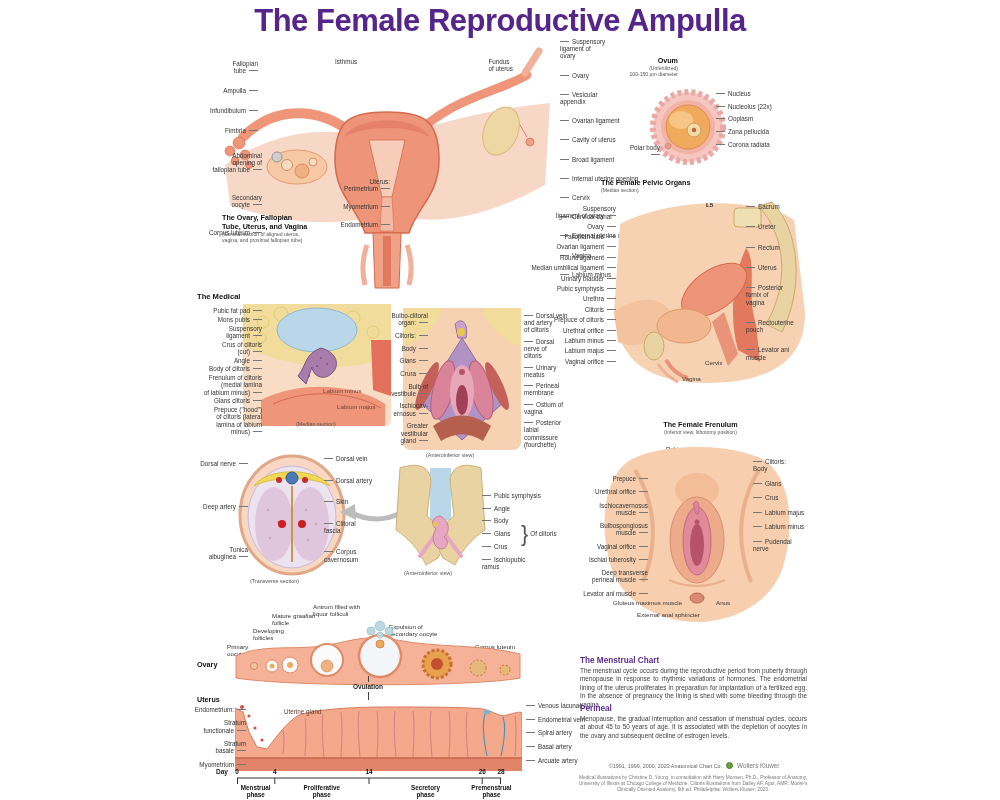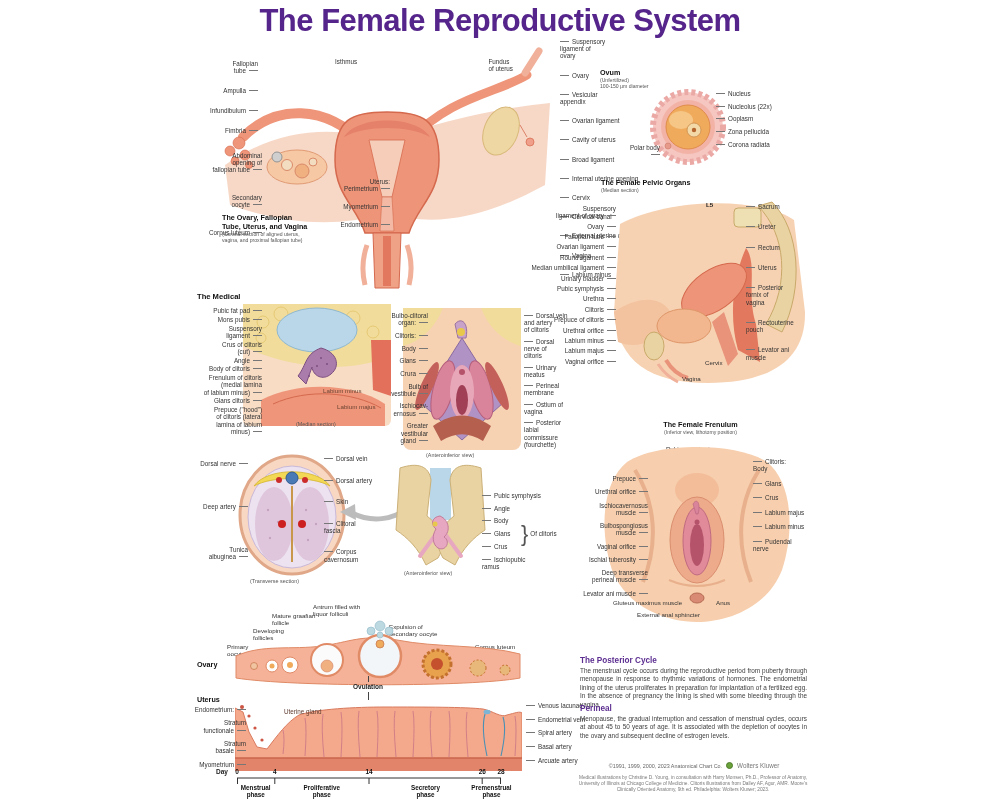--- a/index.html
+++ b/index.html
@@ -57,21 +57,21 @@
     align-items:center; justify-content:center; gap:4px; }
   .wk-dot { width:7px; height:7px; border-radius:50%; background:#6aa23a;
     border:1px solid #4d7a2a; display:inline-block; }
   .tiny { font-size:5.4px; color:#666; }
   .credits { position:absolute; left:577px; top:775px; width:232px; text-align:center;
     font-size:4.8px; line-height:1.3; color:#7a7a7a; }
 </style>
 </head>
 <body>
 
-<div class="title">The Female Reproductive System</div>
+<div class="title">The Female Reproductive Ampulla</div>
 
 <svg class="abs" style="left:205px;top:45px" width="360" height="245" viewBox="0 0 360 245">
   <path d="M20,120 Q90,70 180,95 Q270,65 345,58 L340,140 Q250,190 182,168 Q110,190 25,160 Z" fill="#f7d8c7"></path>
   <path d="M160,100 C120,58 70,60 38,92" stroke="#ef9579" stroke-width="10" fill="none" stroke-linecap="round"></path>
   <g fill="#ef9579" stroke="#d4694e" stroke-width="0.6">
     <circle cx="34" cy="98" r="6"></circle>
       <circle cx="25" cy="106" r="5"></circle>
       <circle cx="40" cy="110" r="5"></circle>
     <circle cx="30" cy="116" r="4"></circle>
       <circle cx="44" cy="120" r="3.5"></circle>
@@ -139,21 +139,21 @@
     <span class="lbl">Vagina</span>
     <span class="lbl">Labium minus</span>
   </div>
 <div class="abs" style="left:222px;top:213px;width:125px">
   <div class="h-bold">The Ovary, Fallopian
 Tube, Uterus, and Vagina</div>
   <div class="h-sub">(Coronal section of aligned uterus,
 vagina, and proximal fallopian tube)</div>
 </div>
 
-<div class="abs" style="left:600px;top:68px;width:78px;text-align:left">
+<div class="abs" style="left:600px;top:56px;width:78px;text-align:right">
   <div class="h-bold">Ovum</div>
   <div class="h-sub">(Unfertilized)
 100-150 µm diameter</div>
 </div>
 <svg class="abs" style="left:648px;top:84px" width="80" height="85" viewBox="0 0 80 85">
   <circle cx="40" cy="43" r="35" fill="#f6c6c0" stroke="#eba9a6" stroke-width="6" stroke-dasharray="4 3"></circle>
   <circle cx="40" cy="43" r="27" fill="#f2b3a6"></circle>
   <circle cx="40" cy="43" r="22" fill="#f0aa5c" stroke="#e08b4a"></circle>
   <ellipse cx="33" cy="36" rx="12" ry="9" fill="#f6c687"></ellipse>
   <circle cx="46" cy="46" r="7" fill="#f3d9a8" stroke="#c98c4a" stroke-width="0.8"></circle>
@@ -545,21 +545,21 @@
     <span class="phase">Menstrual
 phase</span>
     <span class="phase">Proliferative
 phase</span>
     <span class="phase">Secretory
 phase</span>
     <span class="phase">Premenstrual
 phase</span>
   </div>
 
-<div class="abs purple-h" style="left:580px;top:656px">The Posterior Cycle</div>
+<div class="abs purple-h" style="left:580px;top:656px">The Menstrual Chart</div>
 <div class="abs body-txt" style="left:580px;top:667px;width:227px">The menstrual cycle occurs during the reproductive period from puberty through menopause in response to rhythmic variations of hormones. The endometrial lining of the uterus proliferates in preparation for implantation of a fertilized egg. In the absence of pregnancy the lining is shed with some bleeding through the vagina.</div>
 <div class="abs purple-h" style="left:580px;top:704px">Perineal</div>
 <div class="abs body-txt" style="left:580px;top:715px;width:227px">Menopause, the gradual interruption and cessation of menstrual cycles, occurs at about 45 to 50 years of age. It is associated with the depletion of oocytes in the ovary and subsequent decline of estrogen levels.</div>
 
 <div class="wk-row">
   <span class="tiny">©1991, 1999, 2000, 2023 Anatomical Chart Co.</span>
   <span class="wk-dot"></span>
   <span class="tiny" style="color:#777;font-size:6.3px">Wolters Kluwer</span>
 </div>
 <div class="credits">Medical illustrations by Christine D. Young, in consultation with Harry Monsen, Ph.D., Professor of Anatomy, University of Illinois at Chicago College of Medicine. Clitoris illustrations from Dalley AF, Agur, AMR. Moore's Clinically Oriented Anatomy, 9th ed. Philadelphia: Wolters Kluwer; 2023.</div>

